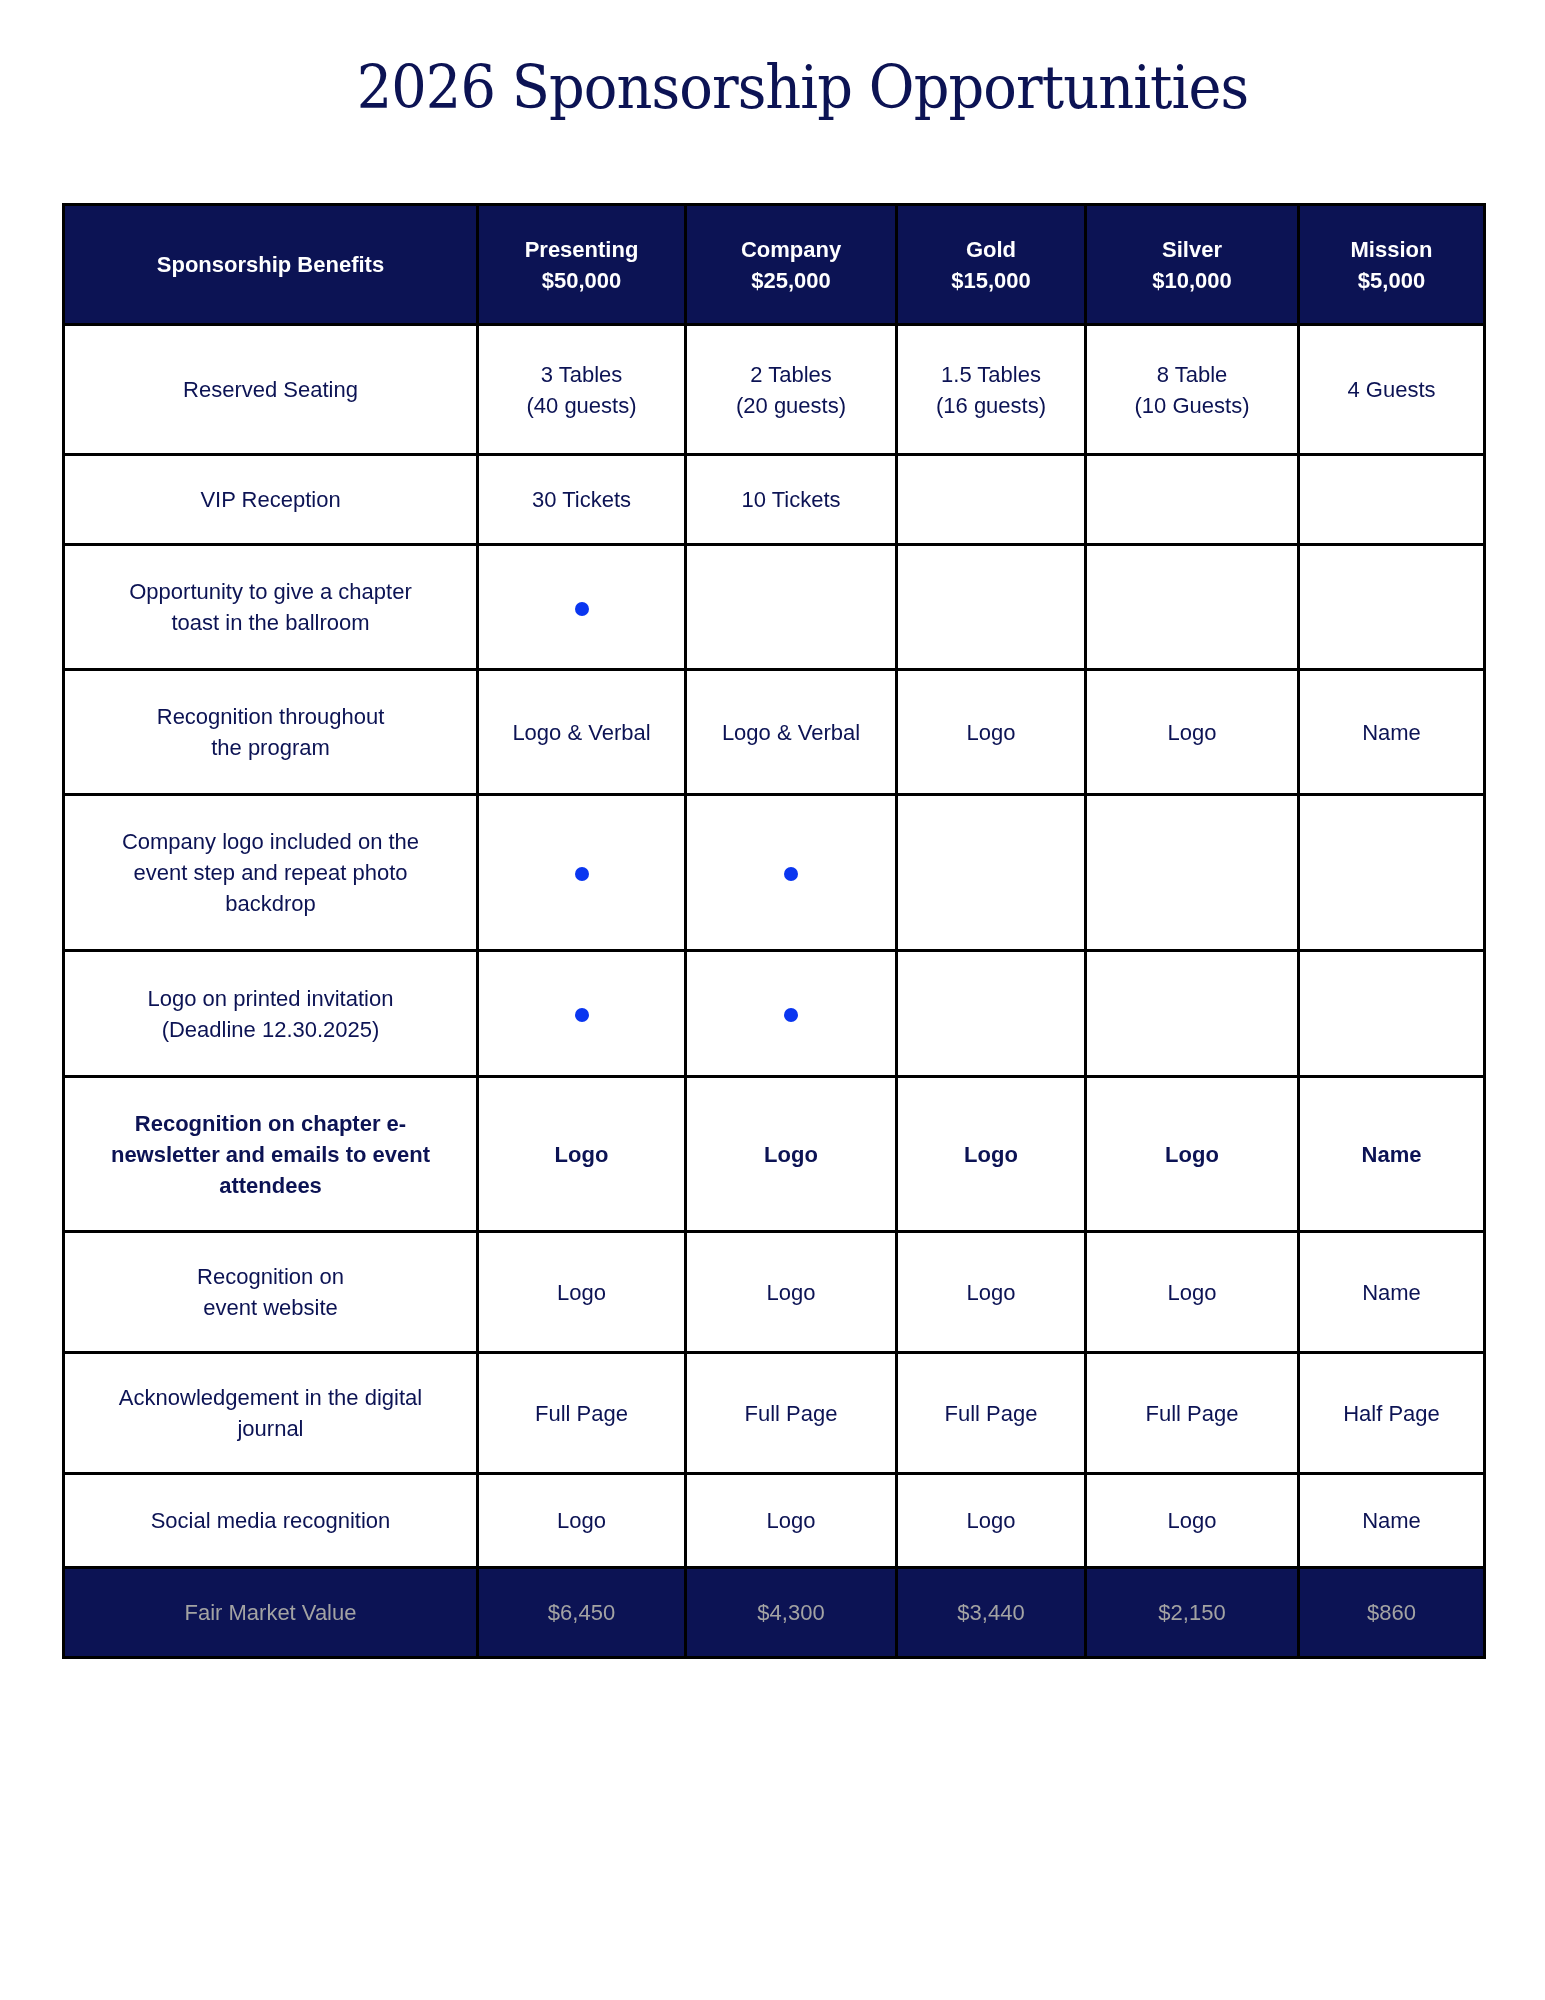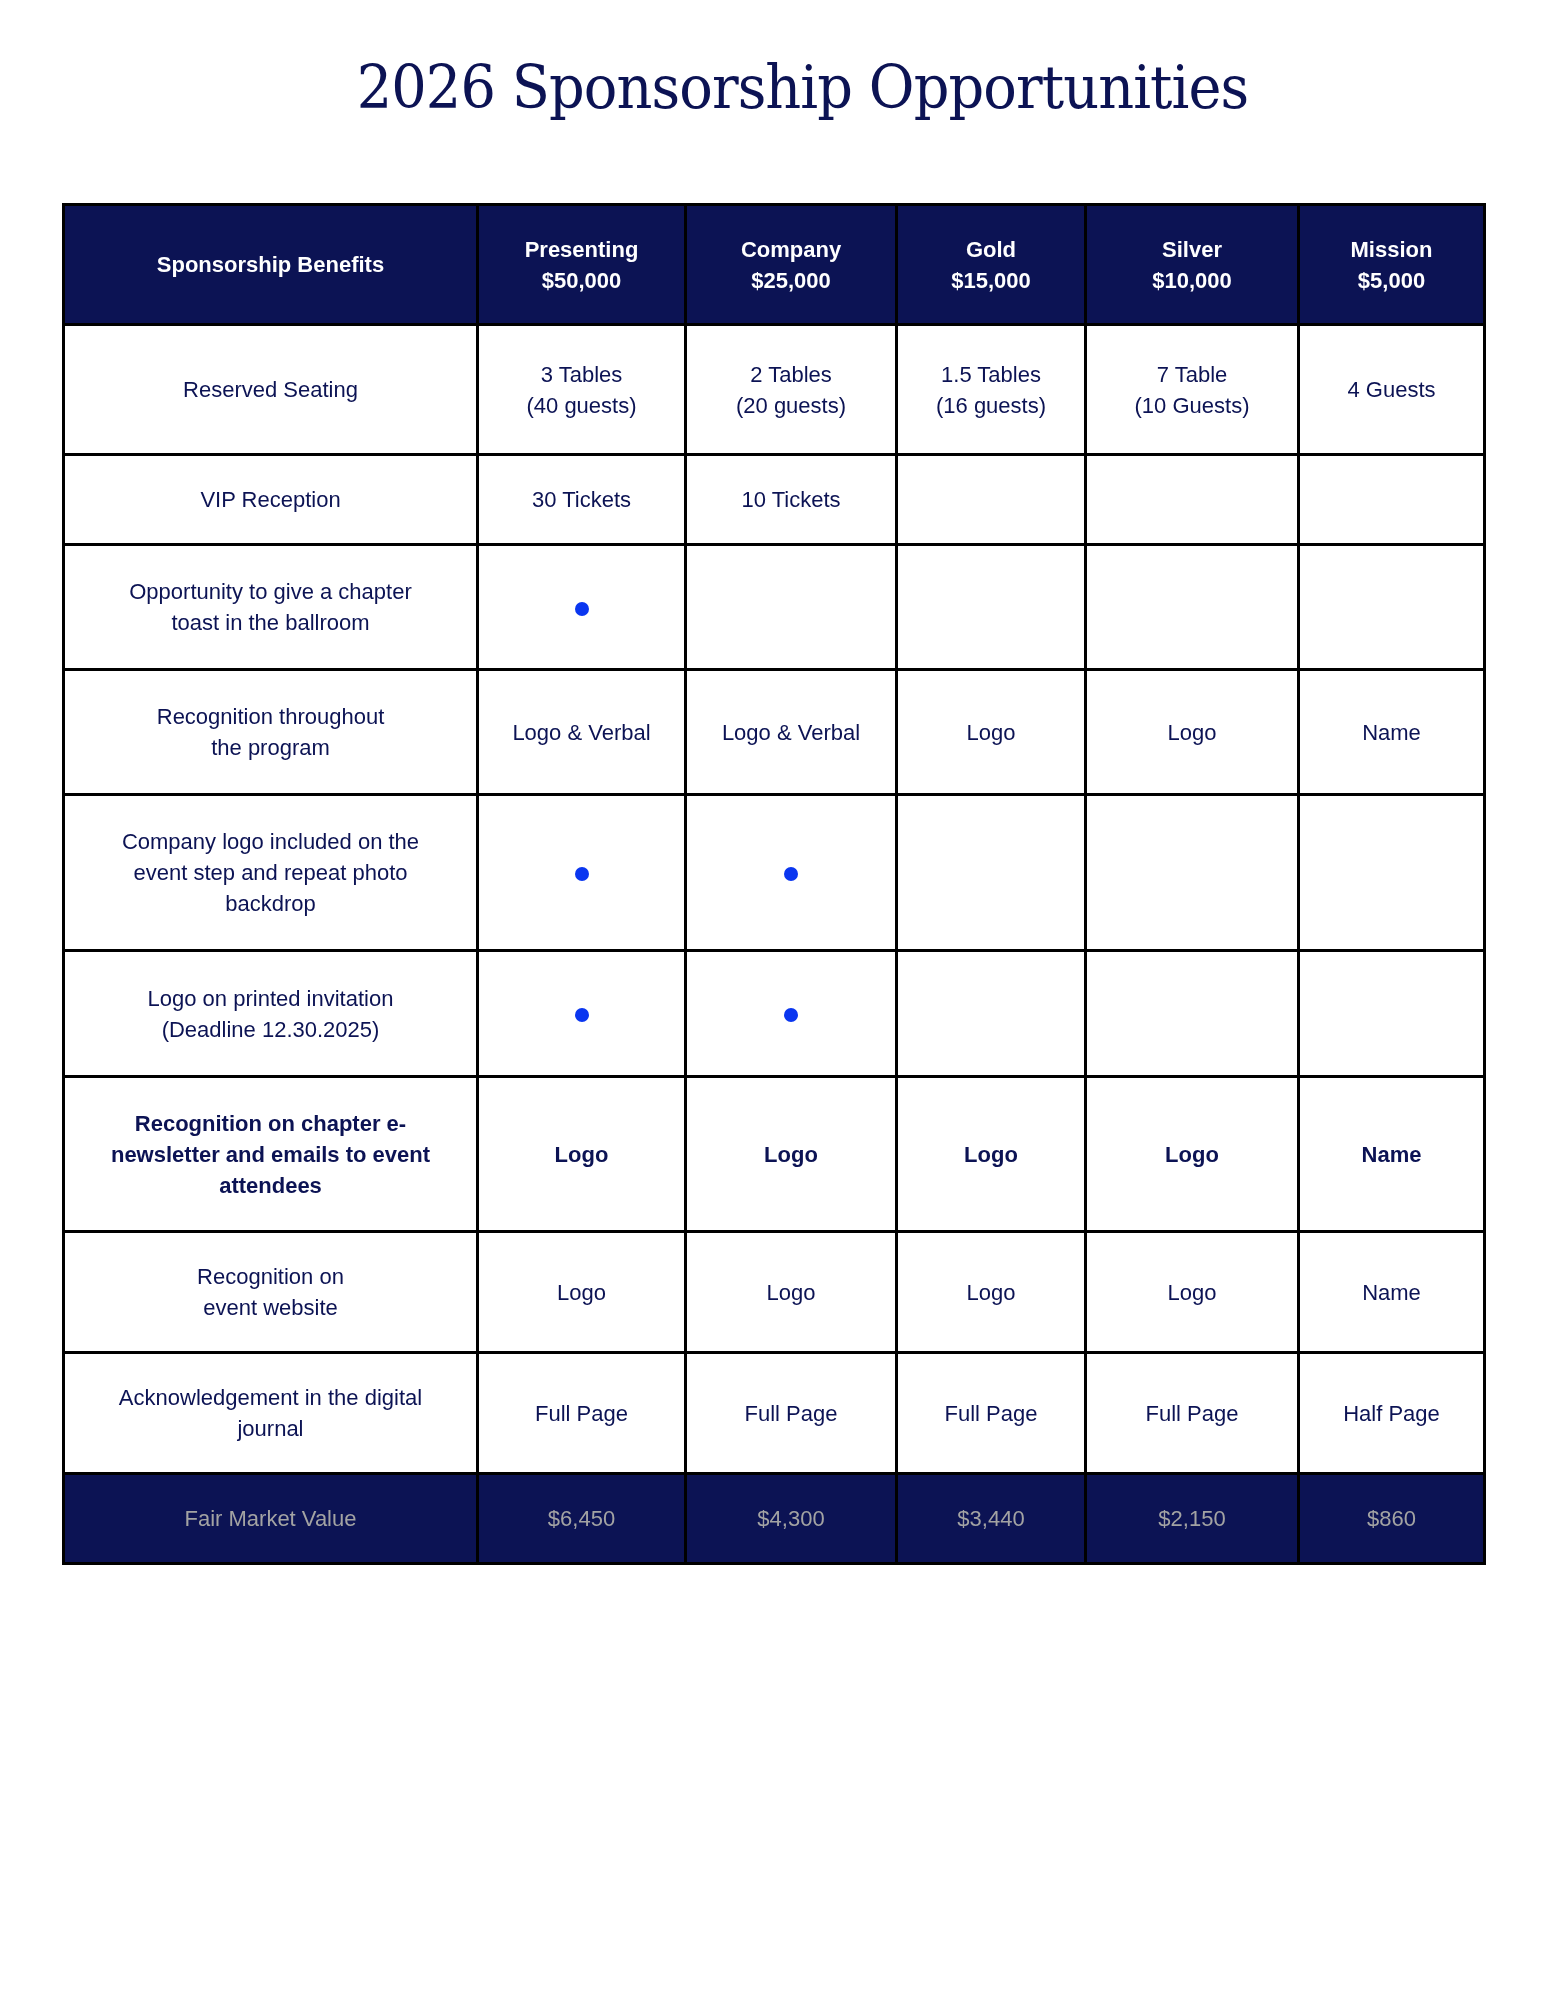--- a/index.html
+++ b/index.html
@@ -83,21 +83,21 @@
         </td>
         <td>
           <span class="lbl">2 Tables</span>
           <span class="lbl">(20 guests)</span>
         </td>
         <td>
           <span class="lbl">1.5 Tables</span>
           <span class="lbl">(16 guests)</span>
         </td>
         <td>
-          <span class="lbl">7 Table</span>
+          <span class="lbl">8 Table</span>
           <span class="lbl">(10 Guests)</span>
         </td>
         <td>
           <span class="lbl">4 Guests</span>
         </td>
       </tr>
       <tr style="height: 90px;">
         <td>
           <span class="lbl">VIP Reception</span>
         </td>
@@ -221,20 +221,40 @@
           <span class="lbl">Full Page</span>
         </td>
         <td>
           <span class="lbl">Full Page</span>
         </td>
         <td>
           <span class="lbl">Full Page</span>
         </td>
         <td>
           <span class="lbl">Half Page</span>
+        </td>
+      </tr>
+      <tr style="height: 94px;">
+        <td>
+          <span class="lbl">Social media recognition</span>
+        </td>
+        <td>
+          <span class="lbl">Logo</span>
+        </td>
+        <td>
+          <span class="lbl">Logo</span>
+        </td>
+        <td>
+          <span class="lbl">Logo</span>
+        </td>
+        <td>
+          <span class="lbl">Logo</span>
+        </td>
+        <td>
+          <span class="lbl">Name</span>
         </td>
       </tr>
     </tbody>
   <tfoot>
     <tr>
       <td>Fair Market Value</td>
       <td>$6,450</td>
       <td>$4,300</td>
       <td>$3,440</td>
       <td>$2,150</td>

